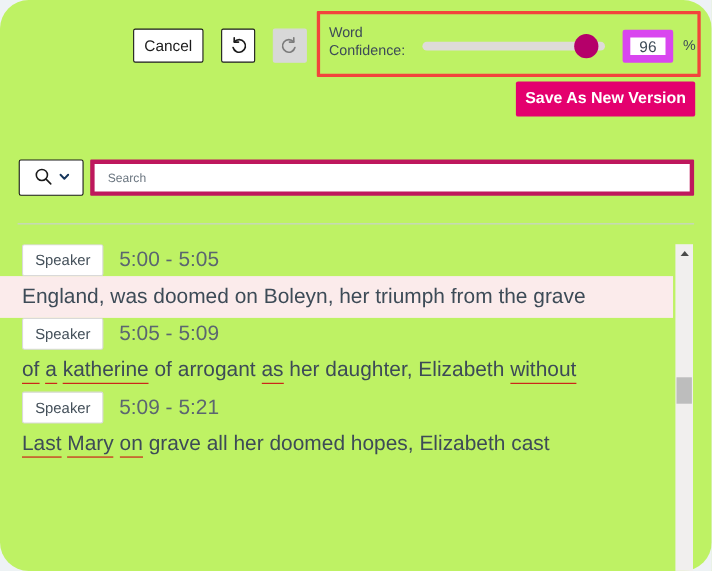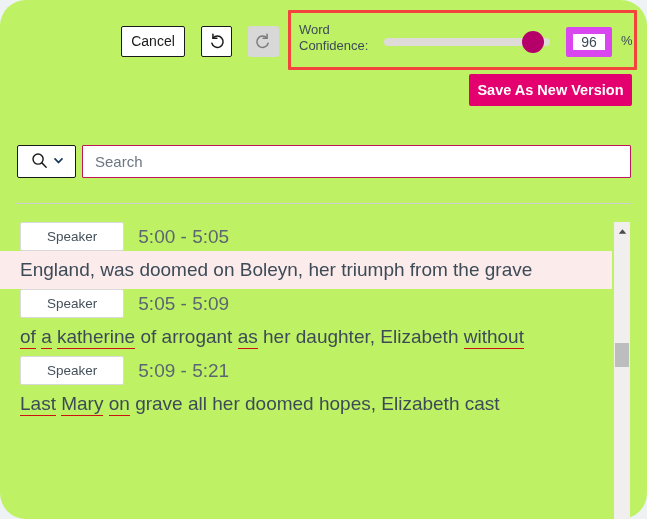--- a/index.html
+++ b/index.html
@@ -155,23 +155,23 @@
     justify-content: center;
     gap: 4px;
     cursor: pointer;
     padding: 0;
   }
   .search-input {
     position: absolute;
     left: 82px; top: 145px;
     width: 549px; height: 33px;
     background: #ffffff;
-    border: 1px solid #be185d;
+    border: 4px solid #be185d;
     border-radius: 1px;
-    font-size: 15px;
+    font-size: 11px;
     color: #3d4b57;
     padding: 0 12px;
     font-family: "Liberation Sans", sans-serif;
   }
   .search-input::placeholder { color: #6b7680; }
 
   .divider {
     position: absolute;
     left: 16px; top: 203px;
     width: 615px; height: 1px;
@@ -191,21 +191,21 @@
     align-items: center;
     padding-left: 20px;
     gap: 14px;
   }
   .speaker-chip {
     background: #ffffff;
     border: 1px solid #d9d9d9;
     border-radius: 2px;
     font-size: 13.5px;
     color: #44505a;
-    padding: 6px 26px;
+    padding: 6px 11px;
     cursor: pointer;
     font-family: "Liberation Sans", sans-serif;
   }
   .timecode {
     font-size: 19px;
     color: #5b6670;
   }
   .seg-text {
     font-size: 19px;
     color: #3d4b57;

